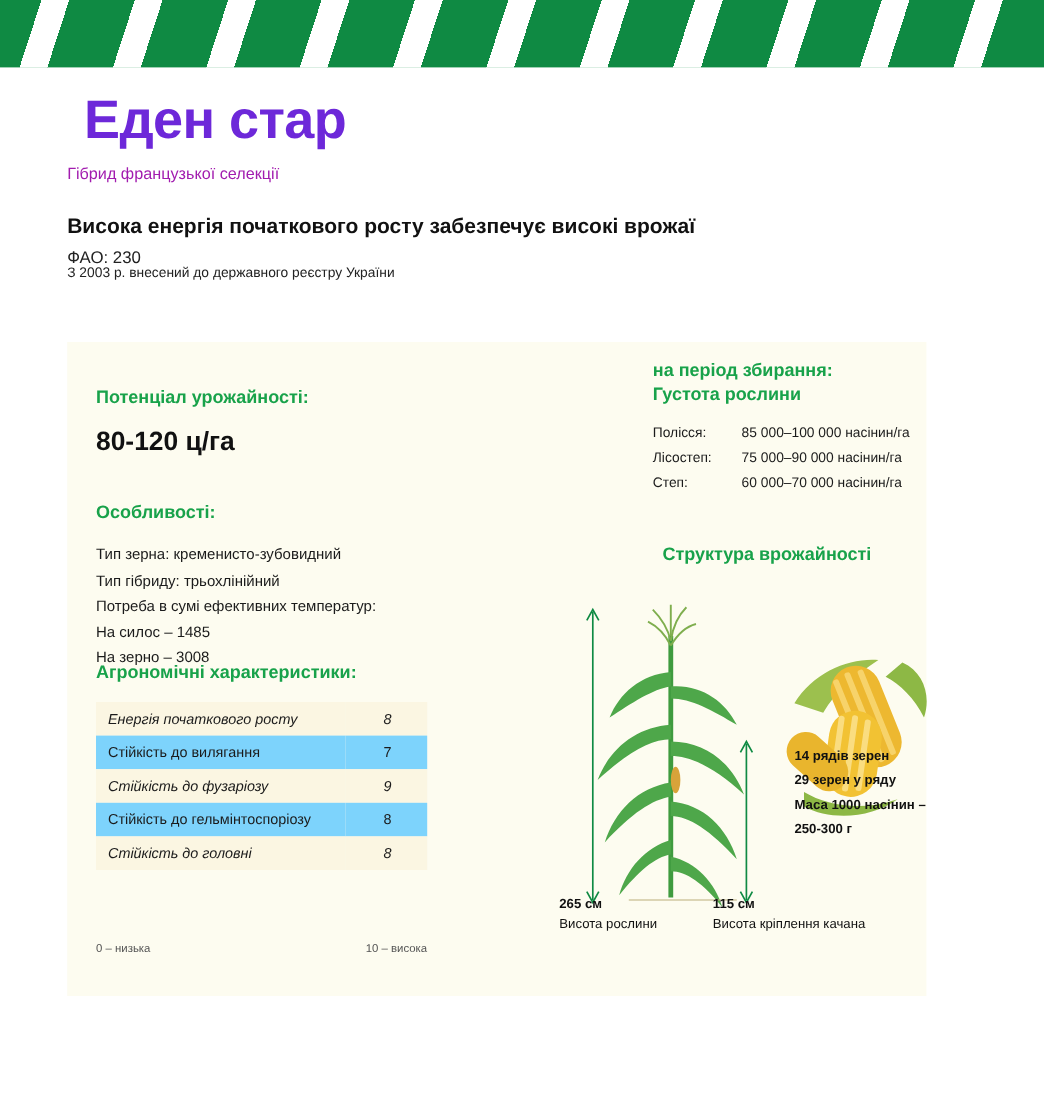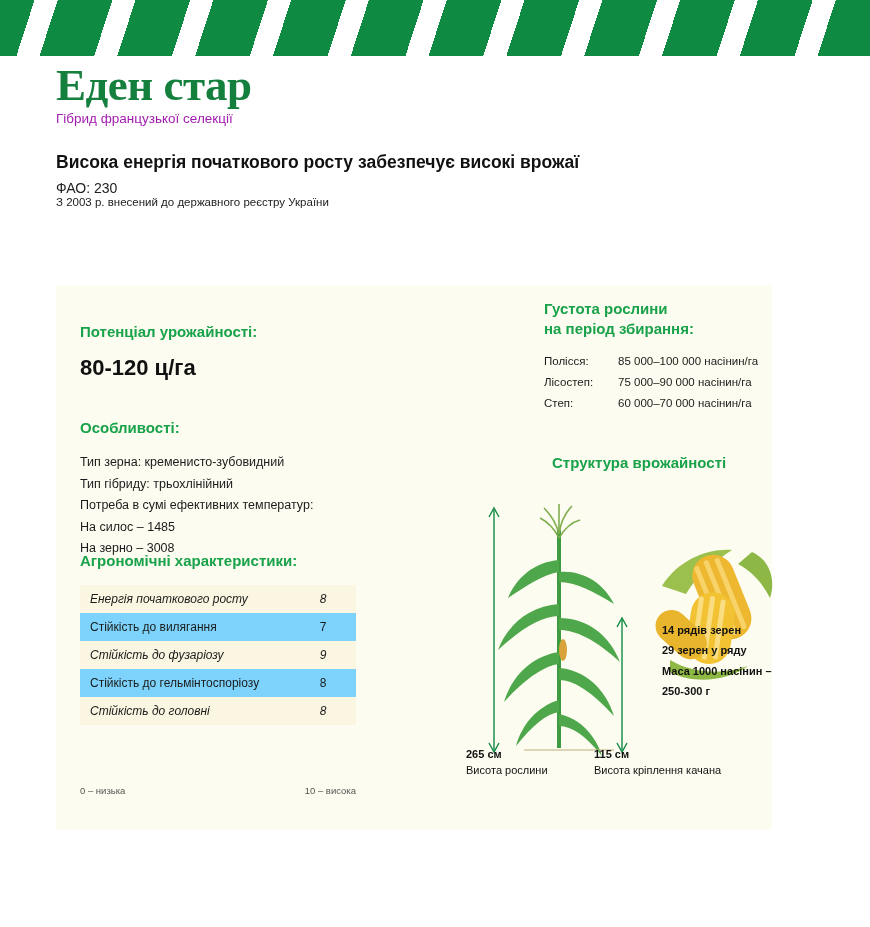--- a/index.html
+++ b/index.html
@@ -42,23 +42,22 @@
     position: absolute;
     top: 62px;
     left: 56px;
     width: 760px;
   }
   .title {
     font-size: 45px;
     font-weight: bold;
     letter-spacing: -0.5px;
     line-height: 1.05;
-    margin: 0;
-    color: #15803d;
-    font-family: Liberation Serif, serif;
+    margin: 14px;
+    color: #6d28d9;
   }
   .subtitle {
     font-size: 13.5px;
     color: #a21caf;
     margin-top: 2px;
   }
   .tagline {
     font-size: 17.5px;
     font-weight: bold;
     margin-top: 26px;
@@ -263,22 +262,22 @@
     <div class="scale-legend">
       <span>0 – низька</span>
       <span class="right">10 – висока</span>
     </div>
   </div>
 
   <div class="col-right">
 
     <div class="density-block">
       <div class="h-green">
+        <div>на період збирання:</div>
         <div>Густота рослини</div>
-        <div>на період збирання:</div>
       </div>
       <div class="density-rows">
         <div>
           <span class="zone">Полісся:</span><span>85 000–100 000 насінин/га</span>
         </div>
         <div>
           <span class="zone">Лісостеп:</span><span>75 000–90 000 насінин/га</span>
         </div>
         <div>
           <span class="zone">Степ:</span><span>60 000–70 000 насінин/га</span>

